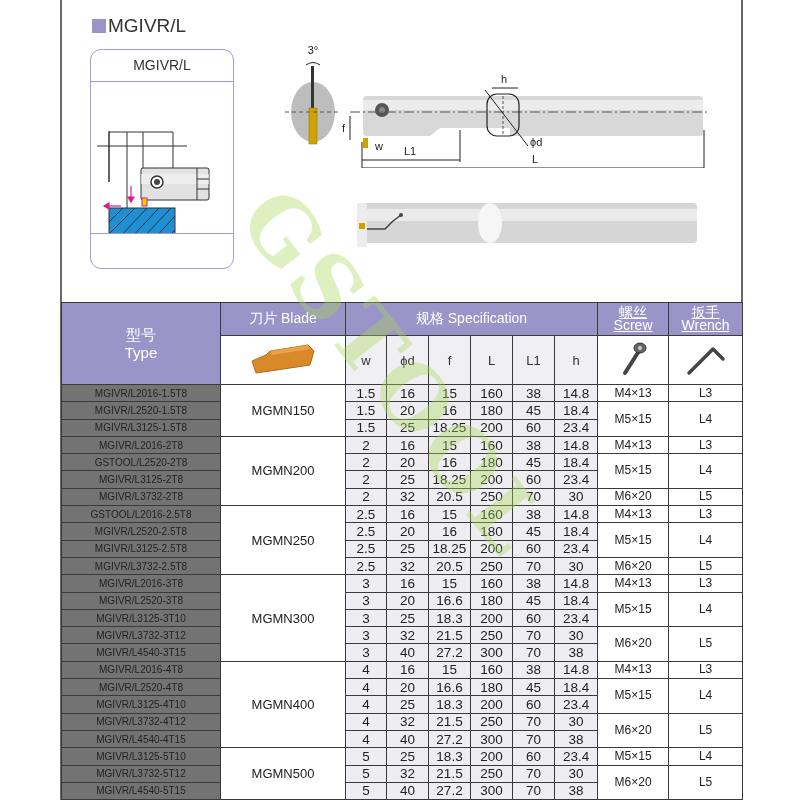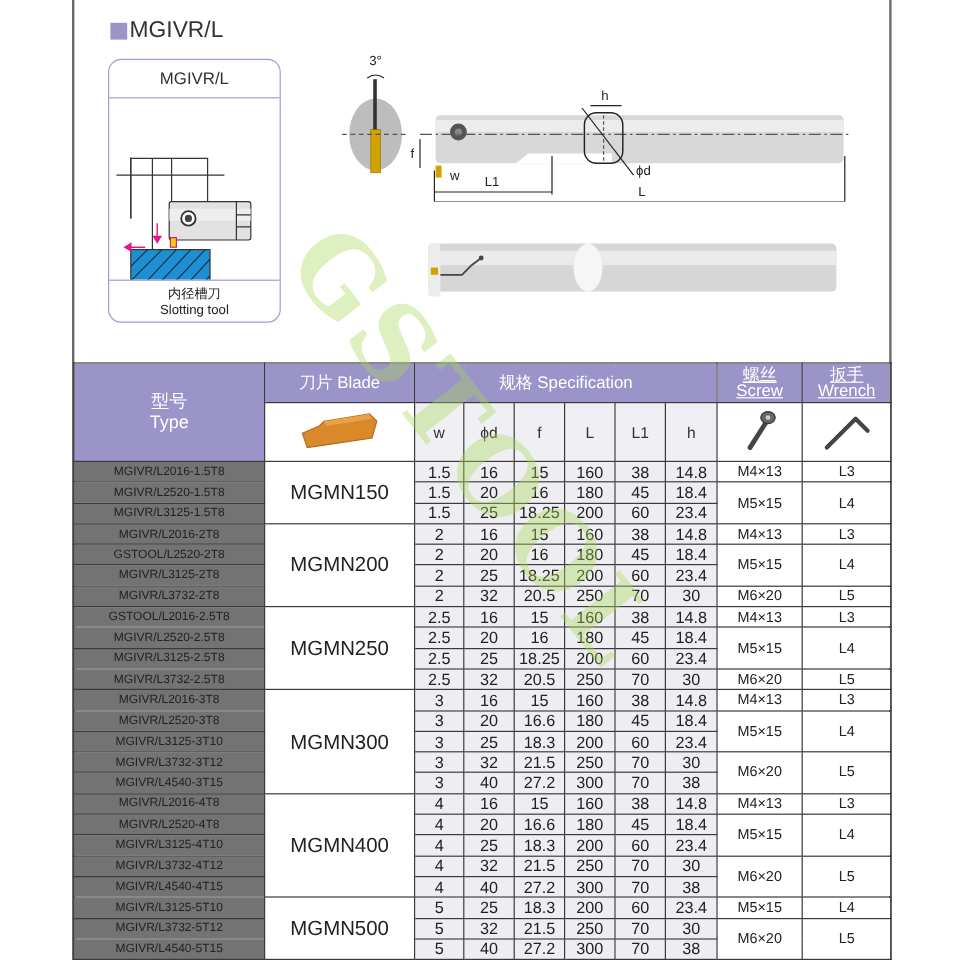--- a/index.html
+++ b/index.html
@@ -27,21 +27,21 @@
   table.spec td, table.spec th { border:1.3px solid #3a3a3a; padding:0; text-align:center; overflow:hidden; white-space:nowrap; }
   table.spec th { background:#9a94c8; color:#fff; font-weight:normal; }
   th.h-row1 { height:32px; font-size:14px; }
   th.type-head { font-size:15px; line-height:18px; }
   th.small-head { font-size:14px; line-height:13px;text-decoration:underline; }
   td.subhead { background:#efeff4; height:48px; font-size:13px; color:#333; }
   td.img-cell { background:#fff; height:48px; }
   tr.data td { height:16.3px; line-height:15px; }
   td.type { background:#737373; text-align:left; padding-left:7px; font-size:10px; }
   td.num { background:#eeeef2; font-size:13.5px; }
-  td.merged { background:#fff; font-size:17px;margin-top:16px; }
+  td.merged { background:#fff; font-size:13px;margin-top:16px; }
   td.screw, td.wrench { background:#fff; font-size:12px; }
 </style>
 </head>
 <body>
 
 <div class="page-border-left"></div>
 <div class="page-border-right"></div>
 
 <div class="section-title">
   <span class="sq"></span>
@@ -78,24 +78,20 @@
         <line x1="62" y1="158" x2="84" y2="134"></line>
         <line x1="74" y1="158" x2="84" y2="148"></line>
       </g>
       <g stroke="#e0188c" stroke-width="1.2" fill="#e0188c">
         <line x1="40" y1="104" x2="40" y2="118"></line>
         <polygon points="37,115 43,115 40,120"></polygon>
         <line x1="16" y1="124" x2="30" y2="124"></line>
         <polygon points="18,121 18,127 13,124"></polygon>
       </g>
     </svg>
-  </div>
-  <div class="card-foot">
-    <div>内径槽刀</div>
-    <div>Slotting tool</div>
   </div>
 </div>
 
 <div class="diagram">
   <svg width="440" height="130" viewBox="0 0 440 130" font-family="Liberation Sans, sans-serif" font-size="11">
 
     <ellipse cx="33" cy="74" rx="22" ry="30" fill="#bdbdbd"></ellipse>
     <rect x="31" y="28" width="3" height="50" fill="#333"></rect>
     <rect x="29" y="70" width="8" height="36" fill="#d2a200" stroke="#8a6a00" stroke-width="0.5"></rect>
     <text x="33" y="16" text-anchor="middle" font-size="11" fill="#222">3°</text>

